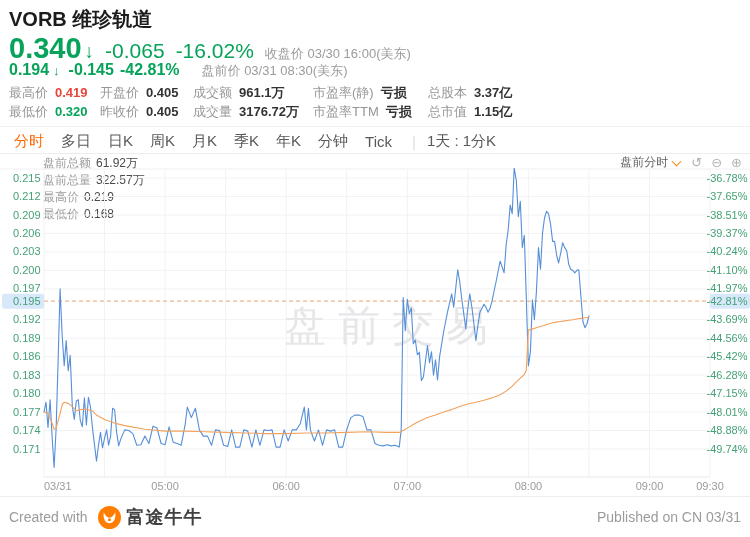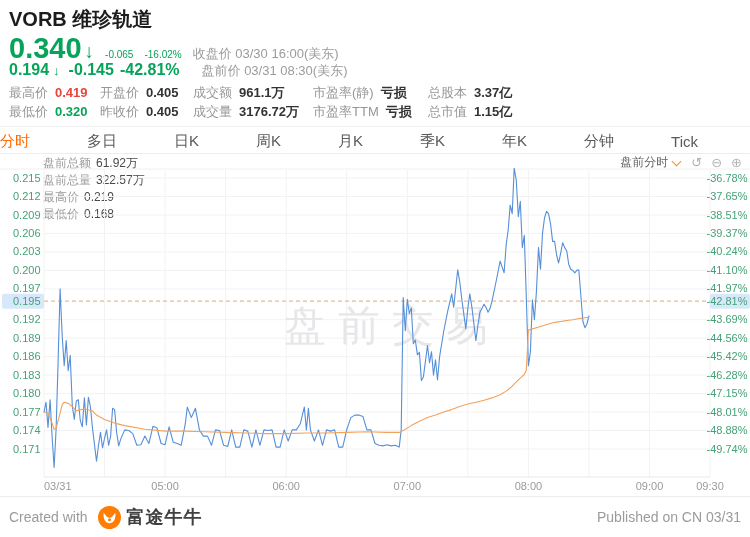--- a/index.html
+++ b/index.html
@@ -4,38 +4,38 @@
 <style>
   html,body{margin:0;padding:0;}
   body{
     width:750px;height:537px;position:relative;overflow:hidden;background:#fff;
     font-family:"Liberation Sans","DejaVu Sans",sans-serif;color:#333;
   }
   .title{position:absolute;left:9px;top:6px;font-size:20px;font-weight:700;color:#1c1c1c;}
   .row1{position:absolute;left:9px;top:32px;display:flex;align-items:baseline;white-space:nowrap;}
   .p-main{font-size:29px;font-weight:700;color:#07a35a;}
   .arrow-main{font-size:19px;font-weight:700;color:#07a35a;margin-left:3px;}
-  .chg1{font-size:10px;color:#07a35a;margin-left:11px;}
+  .chg1{font-size:21px;color:#07a35a;margin-left:11px;}
   .ref1{font-size:13px;color:#9c9c9c;margin-left:11px;}
   .row2{position:absolute;left:9px;top:61px;display:flex;align-items:baseline;white-space:nowrap;}
   .p-pre{font-size:16px;font-weight:700;color:#07a35a;}
   .arrow-pre{font-size:13px;color:#07a35a;margin-left:4px;}
   .chg2{font-size:16px;font-weight:700;color:#07a35a;margin-left:9px;}
   .chg2b{font-size:16px;font-weight:700;color:#07a35a;margin-left:6px;}
   .ref2{font-size:13px;color:#9c9c9c;margin-left:22px;}
   .stats{position:absolute;left:9px;top:83px;right:0;}
   .srow{display:flex;height:19px;align-items:center;font-size:13px;white-space:nowrap;}
   .scell{display:flex;align-items:baseline;}
   .w1{width:91px}.w2{width:93px}.w3{width:120px}.w4{width:115px}.w5{flex:1}
   .slabel{color:#969696;}
   .sval{color:#333;font-weight:700;margin-left:7px;}
   .red{color:#e8453c}.green{color:#07a35a}
   .divider1{position:absolute;left:0;right:0;top:126px;border-top:1px solid #f2f2f2;}
   .tabs{position:absolute;top:130px;left:0;right:0;height:23px;display:flex;align-items:center;
-        padding-left:0;font-size:15px;color:#595959;border-bottom:1px solid #ededed;white-space:nowrap;gap:40px;}
+        padding-left:14px;font-size:15px;color:#595959;border-bottom:1px solid #ededed;white-space:nowrap;}
   .tab{margin-right:17px;cursor:pointer;}
   .tab.active{color:#ff6900;}
   .tab-divider{color:#dedede;margin:0 11px 0 3px;}
   .period{color:#595959;}
   .toolbar{position:absolute;top:155px;left:0;right:0;height:15px;font-size:12px;white-space:nowrap;}
   .tstats{position:absolute;left:43px;top:0;display:flex;align-items:baseline;flex-direction:column;}
   .tpair{margin-right:17px;}
   .tlabel{color:#9b9b9b;}
   .tval{color:#4a4a4a;margin-left:5px;}
   .tright{position:absolute;right:8px;top:-1px;display:flex;align-items:center;}

